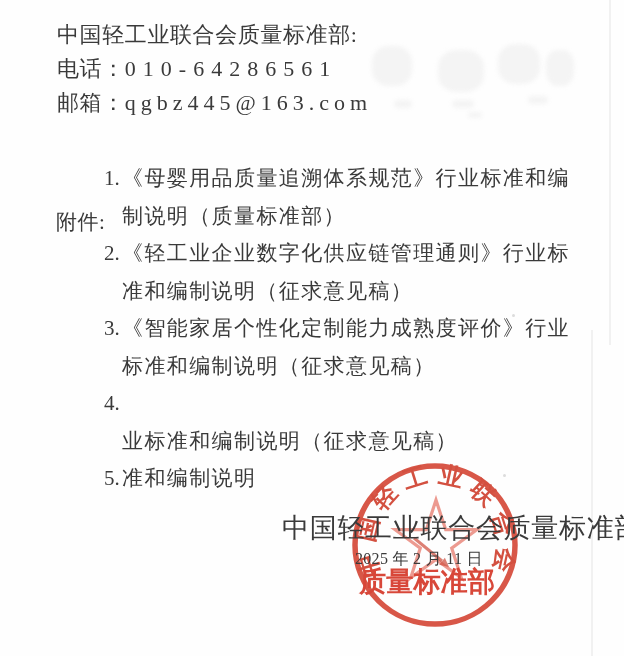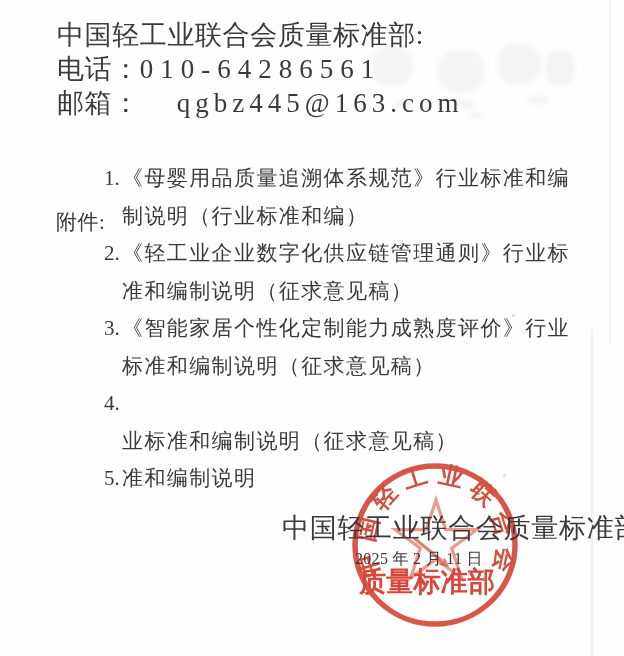--- a/index.html
+++ b/index.html
@@ -30,25 +30,25 @@
   .vline{position:absolute;width:2px;background:#ededed;opacity:.8;z-index:0;}
   .v1{left:609px;top:0;height:345px;}
   .v2{left:591px;top:330px;height:326px;}
   .speck{position:absolute;width:3px;height:3px;background:#dcdcdc;border-radius:50%;z-index:0;}
   .s1{left:512px;top:314px;}
   .s2{left:503px;top:474px;}
 
   
   .header{
     position:absolute;left:57px;top:18px;z-index:2;
-    font-size:27px;letter-spacing:.6px;white-space:nowrap;
+    font-size:22px;letter-spacing:.6px;white-space:nowrap;
   }
   .header-line{height:34px;line-height:34px;}
   .phone-num{letter-spacing:7px;text-align:center;}
-  .email-addr{letter-spacing:5px;margin-left:37px;}
+  .email-addr{letter-spacing:5px;}
 
   
   .attachments{position:absolute;left:0;top:160px;width:624px;z-index:2;font-size:21px;}
   .att-line{position:relative;height:37.5px;line-height:37.5px;width:100%;}
   .att-label{position:absolute;left:56px;letter-spacing:.5px;white-space:nowrap;margin-top:44px;}
   .att-num{position:absolute;left:104px;white-space:nowrap;}
   .att-text{position:absolute;left:122px;letter-spacing:1.4px;white-space:nowrap;}
 
   
   .sig-org{
@@ -116,21 +116,21 @@
     </div>
   </div>
 
   <div class="attachments">
     <div class="att-line">
       <span class="att-label">附件:</span>
       <span class="att-num">1.</span>
       <span class="att-text">《母婴用品质量追溯体系规范》行业标准和编</span>
     </div>
     <div class="att-line">
-      <span class="att-text">制说明（行业标准和编）</span>
+      <span class="att-text">制说明（质量标准部）</span>
     </div>
     <div class="att-line">
       <span class="att-num">2.</span>
       <span class="att-text">《轻工业企业数字化供应链管理通则》行业标</span>
     </div>
     <div class="att-line">
       <span class="att-text">准和编制说明（征求意见稿）</span>
     </div>
     <div class="att-line">
       <span class="att-num">3.</span>

